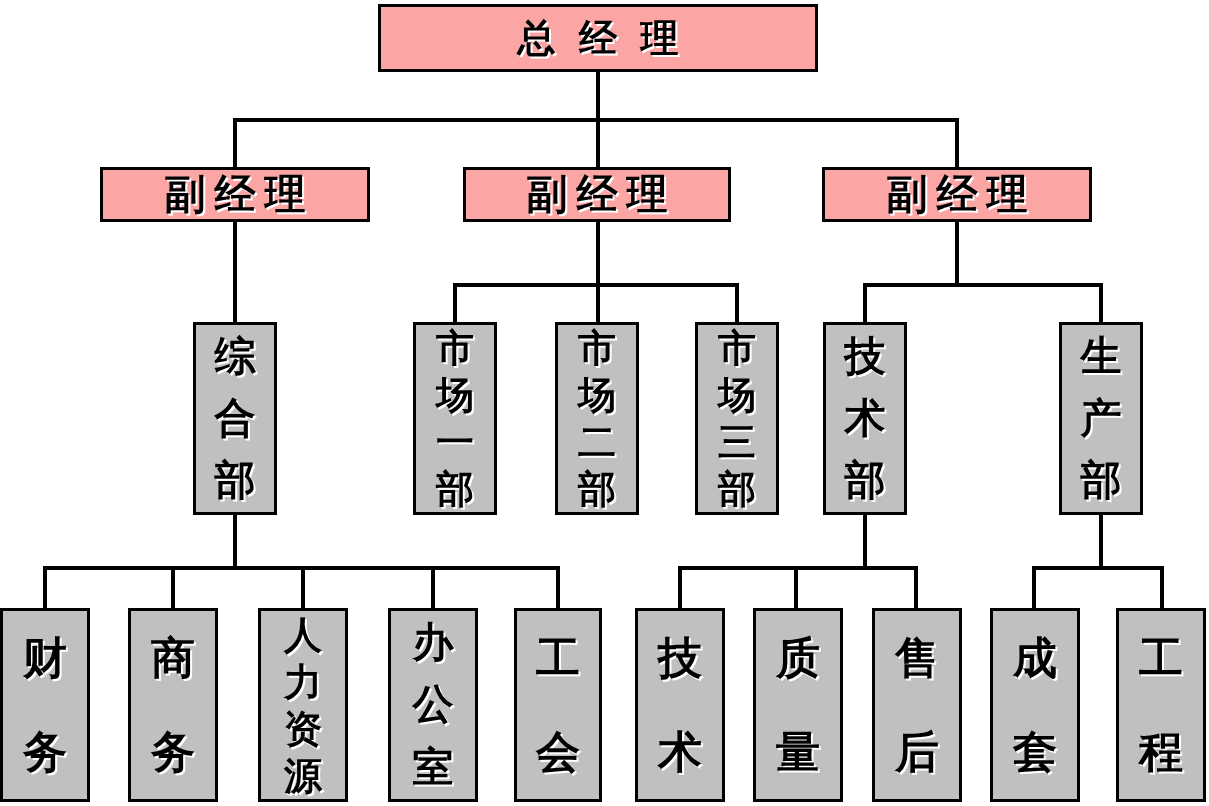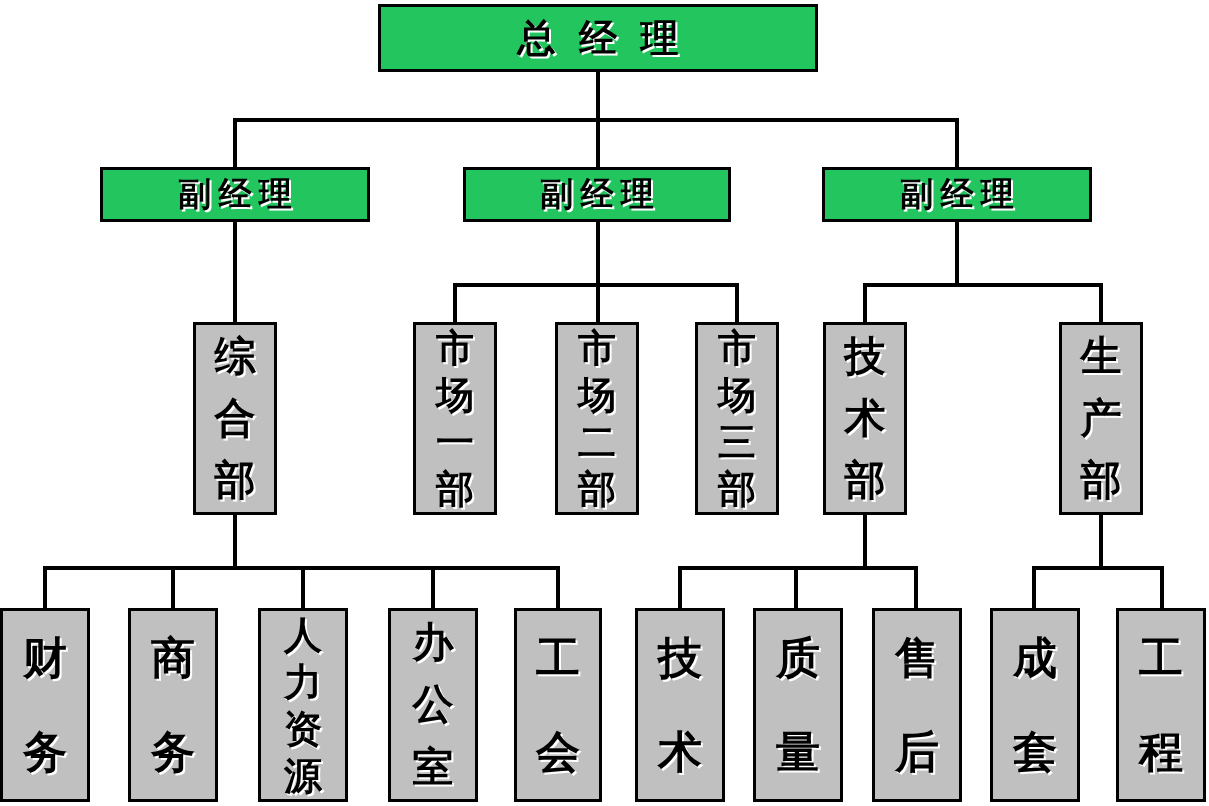--- a/index.html
+++ b/index.html
@@ -2,35 +2,35 @@
 <html><head>
 <meta charset="utf-8">
 <style>
   html,body{margin:0;padding:0;background:#ffffff;}
   .canvas{
     position:relative;width:1209px;height:806px;background:#ffffff;
     font-family:"DejaVu Sans","Liberation Sans",sans-serif;overflow:hidden;
   }
   .line{position:absolute;background:#000000;}
   .hbox{
-    position:absolute;background:#22c55e;border:3px solid #000000;
+    position:absolute;background:#fca5a5;border:3px solid #000000;
     box-sizing:border-box;display:flex;align-items:center;justify-content:center;
   }
   .vbox{
     position:absolute;background:#c0c0c0;border:3px solid #000000;
     box-sizing:border-box;top:322px;width:84px;height:193px;
     display:flex;align-items:stretch;justify-content:center;
   }
   .bbox{top:608px;width:90px;height:194px;}
   .hlabel{
     font-weight:bold;color:#000000;white-space:nowrap;
     text-shadow:2px 2px 0 #ffffff;
   }
   .gm-label{font-size:38px;letter-spacing:.62em;margin-right:-.62em;}
-  .dep-label{font-size:33px;letter-spacing:.22em;margin-right:-.22em;}
+  .dep-label{font-size:41px;letter-spacing:.22em;margin-right:-.22em;}
   .vlabel{
     display:flex;flex-direction:column;justify-content:space-around;align-items:center;
     width:100%;height:100%;font-weight:bold;color:#000000;
     text-shadow:2px 2px 0 #ffffff;line-height:1;
   }
   .n2{font-size:44px;}
   .n3{font-size:41px;}
   .n4{font-size:38px;}
 </style>
 </head>

